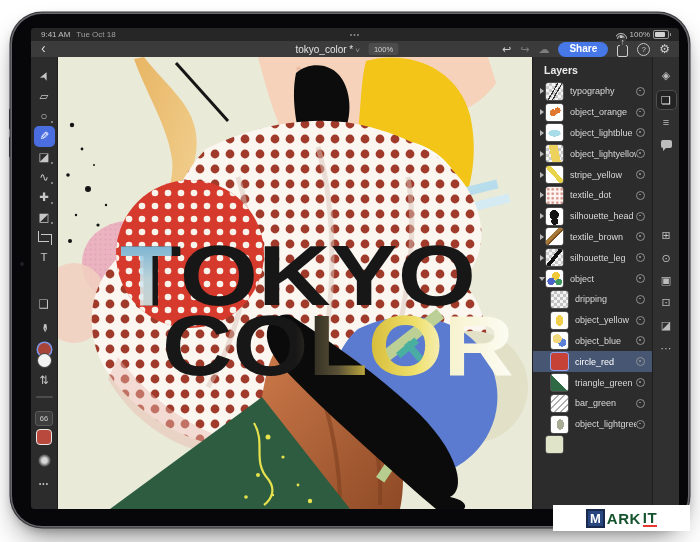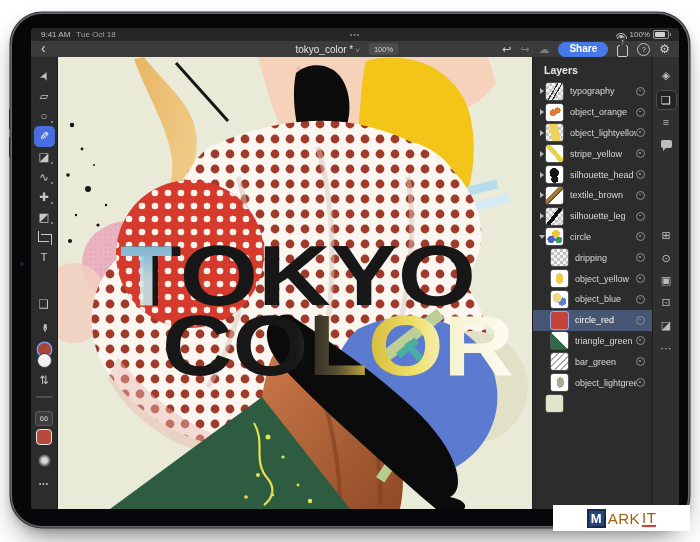--- a/index.html
+++ b/index.html
@@ -119,21 +119,21 @@
   .sicon{width:21px;height:20px;line-height:20px;text-align:center;font-size:11px;color:#bdbdbd;flex-shrink:0}
   .sicon.sel{background:#232323;border-radius:5px;box-shadow:inset 0 0 0 1px #4d4d4d;color:#e8e8e8}
   .sicon.bubble{position:relative}
   .sicon.bubble::before{content:"";position:absolute;left:5px;top:5px;width:11px;height:8px;background:#bdbdbd;border-radius:2px}
   .sicon.bubble::after{content:"";position:absolute;left:7px;top:13px;border-top:3px solid #bdbdbd;border-right:3px solid transparent}
   
   .watermark{position:absolute;left:553px;top:505px;width:137px;height:26px;background:#fff;display:flex;align-items:center;
              justify-content:center;gap:2px;z-index:5}
   .wm-m{width:19px;height:19px;box-sizing:border-box;background:#27457e;border:2px solid #19294e;color:#fff;font-weight:bold;
         font-size:13px;line-height:15px;text-align:center}
-  .wm-ark,.wm-it{color:#a16207;font-weight:normal;font-size:15px;letter-spacing:.5px;line-height:15px}
+  .wm-ark,.wm-it{color:#14532d;font-weight:bold;font-size:15px;letter-spacing:.5px;line-height:15px}
   .wm-it{border-bottom:2.5px solid #e23a2f}
 </style>
 </head>
 <body>
 
 <div class="page">
   <div class="vbtn vbtn1"></div>
   <div class="vbtn vbtn2"></div>
 
   <div class="device">
@@ -356,52 +356,64 @@
               <span class="eye"></span>
             </div>
             <div class="lrow">
               <span class="exp collapsed"></span>
               <span class="thumb th-object-orange"></span>
               <span class="lname">object_orange</span>
               <span class="eye"></span>
             </div>
             <div class="lrow">
               <span class="exp collapsed"></span>
+              <span class="thumb th-object-lightblue"></span>
+              <span class="lname">object_lightblue</span>
+              <span class="eye"></span>
+            </div>
+            <div class="lrow">
+              <span class="exp collapsed"></span>
               <span class="thumb th-object-lightyellow"></span>
               <span class="lname">object_lightyellow</span>
               <span class="eye"></span>
             </div>
             <div class="lrow">
               <span class="exp collapsed"></span>
               <span class="thumb th-stripe-yellow"></span>
               <span class="lname">stripe_yellow</span>
               <span class="eye"></span>
             </div>
             <div class="lrow">
               <span class="exp collapsed"></span>
+              <span class="thumb th-textile-dot"></span>
+              <span class="lname">textile_dot</span>
+              <span class="eye"></span>
+            </div>
+            <div class="lrow">
+              <span class="exp collapsed"></span>
               <span class="thumb th-silhouette-head"></span>
               <span class="lname">silhouette_head</span>
               <span class="eye"></span>
             </div>
             <div class="lrow">
               <span class="exp collapsed"></span>
               <span class="thumb th-textile-brown"></span>
               <span class="lname">textile_brown</span>
               <span class="eye"></span>
             </div>
             <div class="lrow">
               <span class="exp collapsed"></span>
               <span class="thumb th-silhouette-leg"></span>
               <span class="lname">silhouette_leg</span>
               <span class="eye"></span>
             </div>
             <div class="lrow">
               <span class="exp expanded"></span>
               <span class="thumb th-object-group"></span>
-              <span class="lname">circle</span>
+              <span class="lname">object</span>
               <span class="eye"></span>
             </div>
             <div class="lrow child">
               <span class="thumb th-dripping checker"></span>
               <span class="lname">dripping</span>
               <span class="eye"></span>
             </div>
             <div class="lrow child">
               <span class="thumb th-object-yellow"></span>
               <span class="lname">object_yellow</span>

